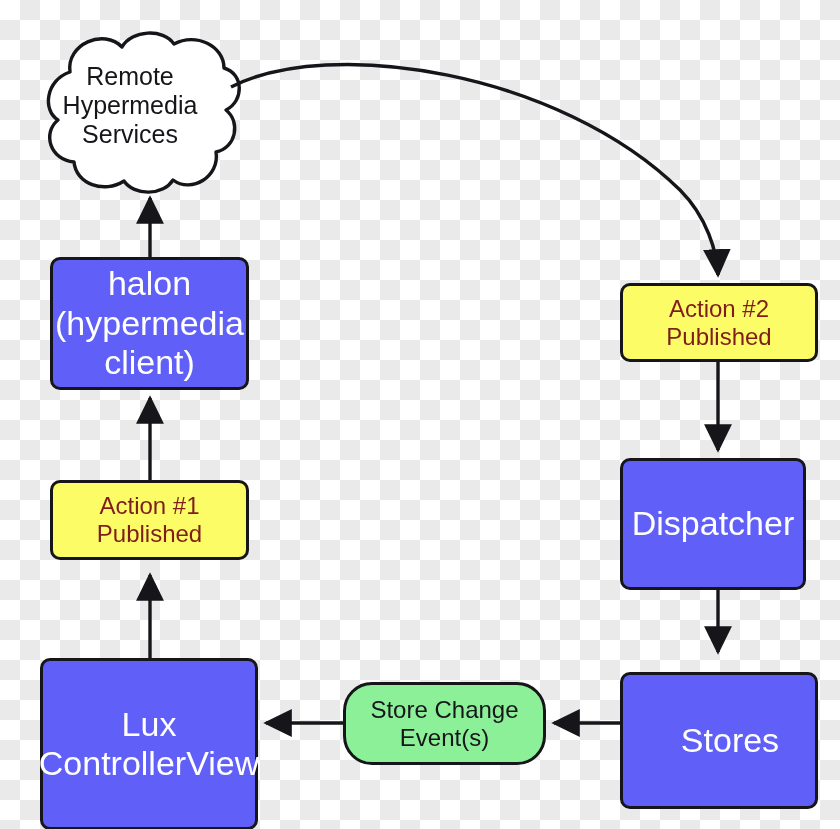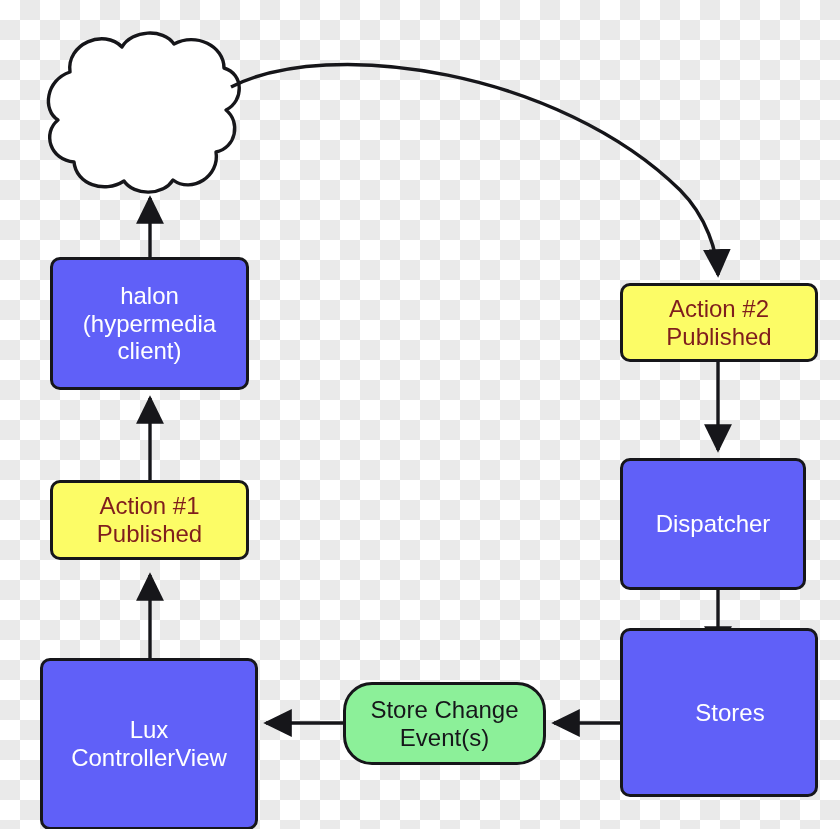--- a/index.html
+++ b/index.html
@@ -39,21 +39,21 @@
     text-align: center;
     border: 3px solid #16161a;
     border-radius: 10px;
     line-height: 1.16;
     white-space: pre-line;
     z-index: 3;
   }
   .node-blue {
     background: #6060f8;
     color: #ffffff;
-    font-size: 24px;
+    font-size: 34px;
   }
   .node-yellow {
     background: #fcfc66;
     color: #7f1d1d;
     font-size: 24px;
   }
   .node-green {
     background: #8cf099;
     color: #16161a;
     font-size: 24px;
@@ -69,21 +69,21 @@
     color: #16161a;
     line-height: 1.16;
     white-space: pre-line;
     z-index: 3;
   }
   
   #node-halon        { left: 50px;  top: 257px; width: 199px; height: 133px; }
   #node-action1      { left: 50px;  top: 480px; width: 199px; height: 80px;  }
   #node-lux          { left: 40px;  top: 658px; width: 218px; height: 172px; }
   #node-storechange  { left: 343px; top: 682px; width: 203px; height: 83px;  }
-  #node-stores       { left: 620px; top: 628px; width: 198px; height: 169px; padding-left: 22px; }
+  #node-stores       { left: 620px; top: 672px; width: 198px; height: 137px; padding-left: 22px; }
   #node-dispatcher   { left: 620px; top: 458px; width: 186px; height: 132px; }
   #node-action2      { left: 620px; top: 283px; width: 198px; height: 79px;  }
 </style>
 </head>
 <body>
 
 <div id="stage">
 
   <svg id="edges" viewBox="0 0 840 829">
     <defs>
@@ -114,20 +114,23 @@
 
     <line x1="718" y1="362" x2="718" y2="450" stroke="#16161a" stroke-width="3.4" marker-end="url(#arrowhead)"></line>
 
     <line x1="718" y1="590" x2="718" y2="652" stroke="#16161a" stroke-width="3.4" marker-end="url(#arrowhead)"></line>
 
     <line x1="620" y1="723" x2="554" y2="723" stroke="#16161a" stroke-width="3.4" marker-end="url(#arrowhead)"></line>
 
     <line x1="343" y1="723" x2="266" y2="723" stroke="#16161a" stroke-width="3.4" marker-end="url(#arrowhead)"></line>
   </svg>
 
+  <div class="cloud-label">Remote
+Hypermedia
+Services</div>
 
   <div class="node node-blue" id="node-halon">halon
 (hypermedia
 client)</div>
 
   <div class="node node-yellow" id="node-action1">Action #1
 Published</div>
 
   <div class="node node-blue" id="node-lux">Lux
 ControllerView</div>

